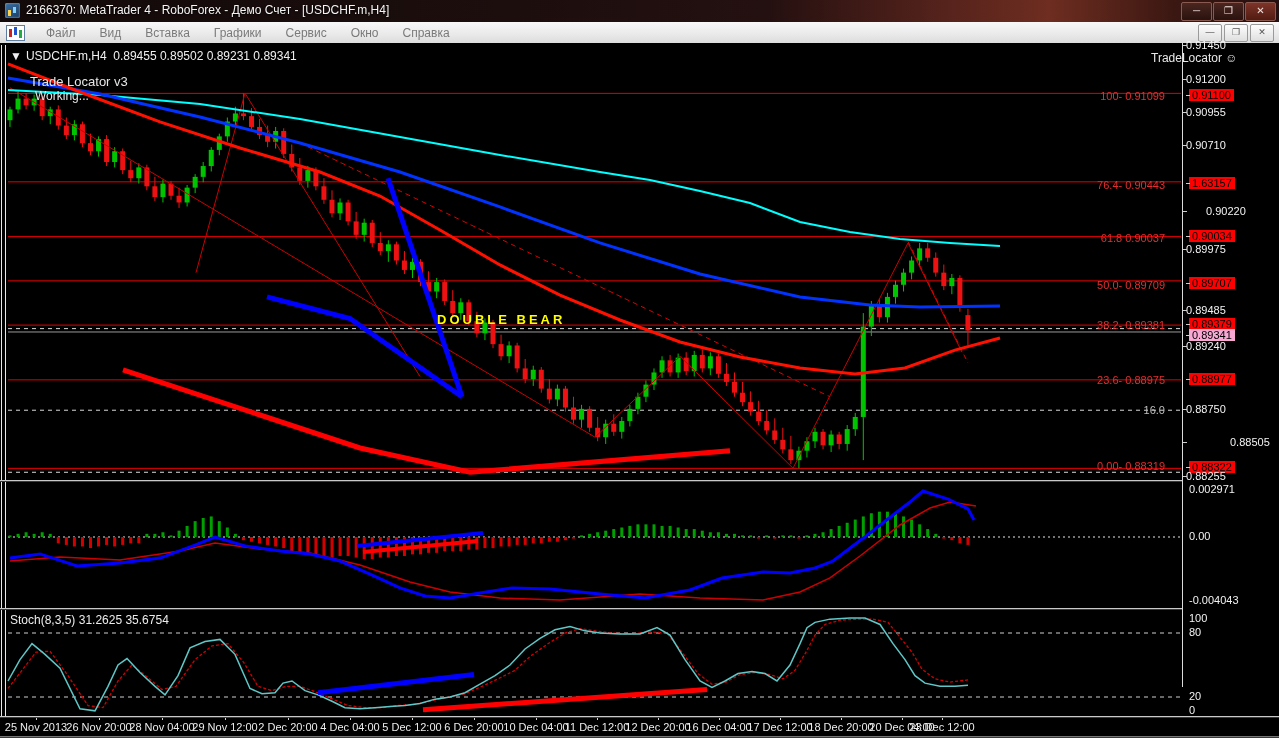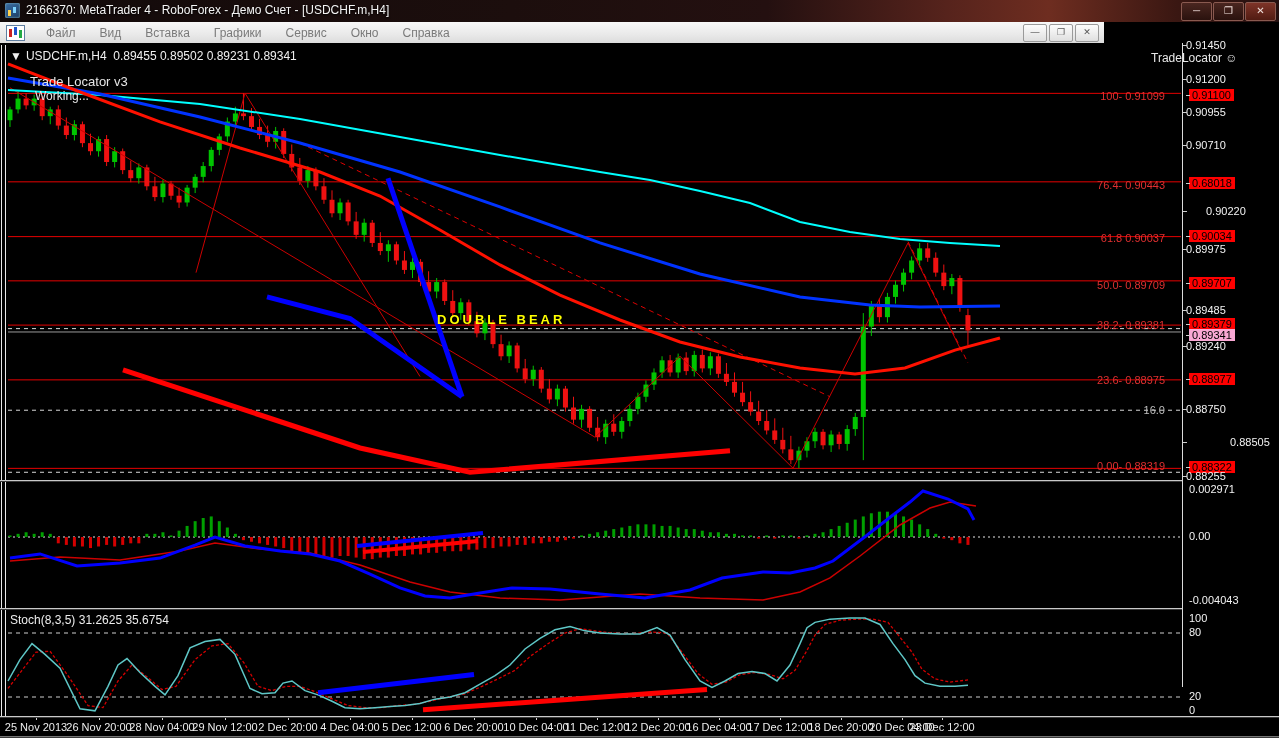--- a/index.html
+++ b/index.html
@@ -11,21 +11,21 @@
     color:#fff;}
   #app-icon{position:absolute;left:5px;top:3px;width:15px;height:15px;border-radius:2px;
     background:linear-gradient(145deg,#3a6ea5,#1d3e63);box-shadow:inset 0 0 2px #9cc;}
   #app-icon::after{content:"";position:absolute;left:3px;top:7px;width:3px;height:6px;background:#ffd24d;box-shadow:5px -3px 0 #7fd4ff;}
   #window-title{position:absolute;left:26px;top:3px;font-size:12px;color:#f4f4f4;text-shadow:0 1px 2px #000;white-space:nowrap;}
   .winbtns{position:absolute;right:3px;top:2px;display:flex;gap:1px;}
   .winbtn{width:29px;height:17px;border:1px solid #8a5a50;border-radius:2px;
     background:linear-gradient(#4a2620,#2a120e);color:#f0e0dc;font-size:10px;line-height:15px;text-align:center;}
   .winbtn.close{background:linear-gradient(#7e3428,#511b12);}
   
-  #menubar{position:absolute;left:0;top:22px;width:1104px;height:21px;
+  #menubar{position:absolute;left:0;top:22px;width:1279px;height:21px;
     background:linear-gradient(#f8f8f8,#e9e9e9 60%,#dcdcdc);border-bottom:1px solid #9b9b9b;}
   #doc-icon{position:absolute;left:6px;top:3px;width:17px;height:14px;background:#fff;border:1px solid #5f7ea0;}
   #doc-icon::after{content:"";position:absolute;left:2px;top:3px;width:3px;height:8px;background:#cc2222;box-shadow:5px -2px 0 #2255cc,10px 1px 0 #22aa44;}
   #menu-items{position:absolute;left:34px;top:0;height:21px;display:flex;}
   .menu-item{padding:4px 12px 0 12px;font-size:12px;color:#7a7a7a;}
   .mdibtns{position:absolute;right:5px;top:2px;display:flex;gap:2px;}
   .mdibtn{width:22px;height:16px;background:linear-gradient(#fdfdfd,#dfdfdf);border:1px solid #9a9a9a;border-radius:2px;
     color:#555;font-size:9px;line-height:14px;text-align:center;}
   
   #chartfield{position:absolute;left:0;top:43px;width:1279px;height:695px;background:#000;}
@@ -495,21 +495,21 @@
       <span>Stoch(8,3,5)</span> <span>31.2625 35.6754</span>
     </div>
     <div id="fib-labels"></div>
 
     <div id="price-scale">
         <div class="tick-lab" style="top: -4px;">0.91450</div>
         <div class="tick-lab" style="top: 30px; text-align: right;">0.91200</div>
         <div class="tick-lab badge" style="top: 46px;">0.91100</div>
         <div class="tick-lab" style="top: 63px;">0.90955</div>
         <div class="tick-lab" style="top: 96px;">0.90710</div>
-        <div class="tick-lab badge" style="top: 134px;">0.68018</div>
+        <div class="tick-lab badge" style="top: 134px;">1.63157</div>
         <div class="tick-lab" style="top: 162px; padding-left: 20px;">0.90220</div>
         <div class="tick-lab badge" style="top: 187px;">0.90034</div>
         <div class="tick-lab" style="top: 200px;">0.89975</div>
         <div class="tick-lab badge" style="top: 234px;">0.89707</div>
         <div class="tick-lab" style="top: 261px;">0.89485</div>
         <div class="tick-lab badge" style="top: 275px;">0.89379</div>
         <div class="tick-lab badge grey" style="top: 286px;">0.89341</div>
         <div class="tick-lab" style="top: 297px;">0.89240</div>
         <div class="tick-lab badge" style="top: 330px;">0.88977</div>
         <div class="tick-lab" style="top: 360px;">0.88750</div>

